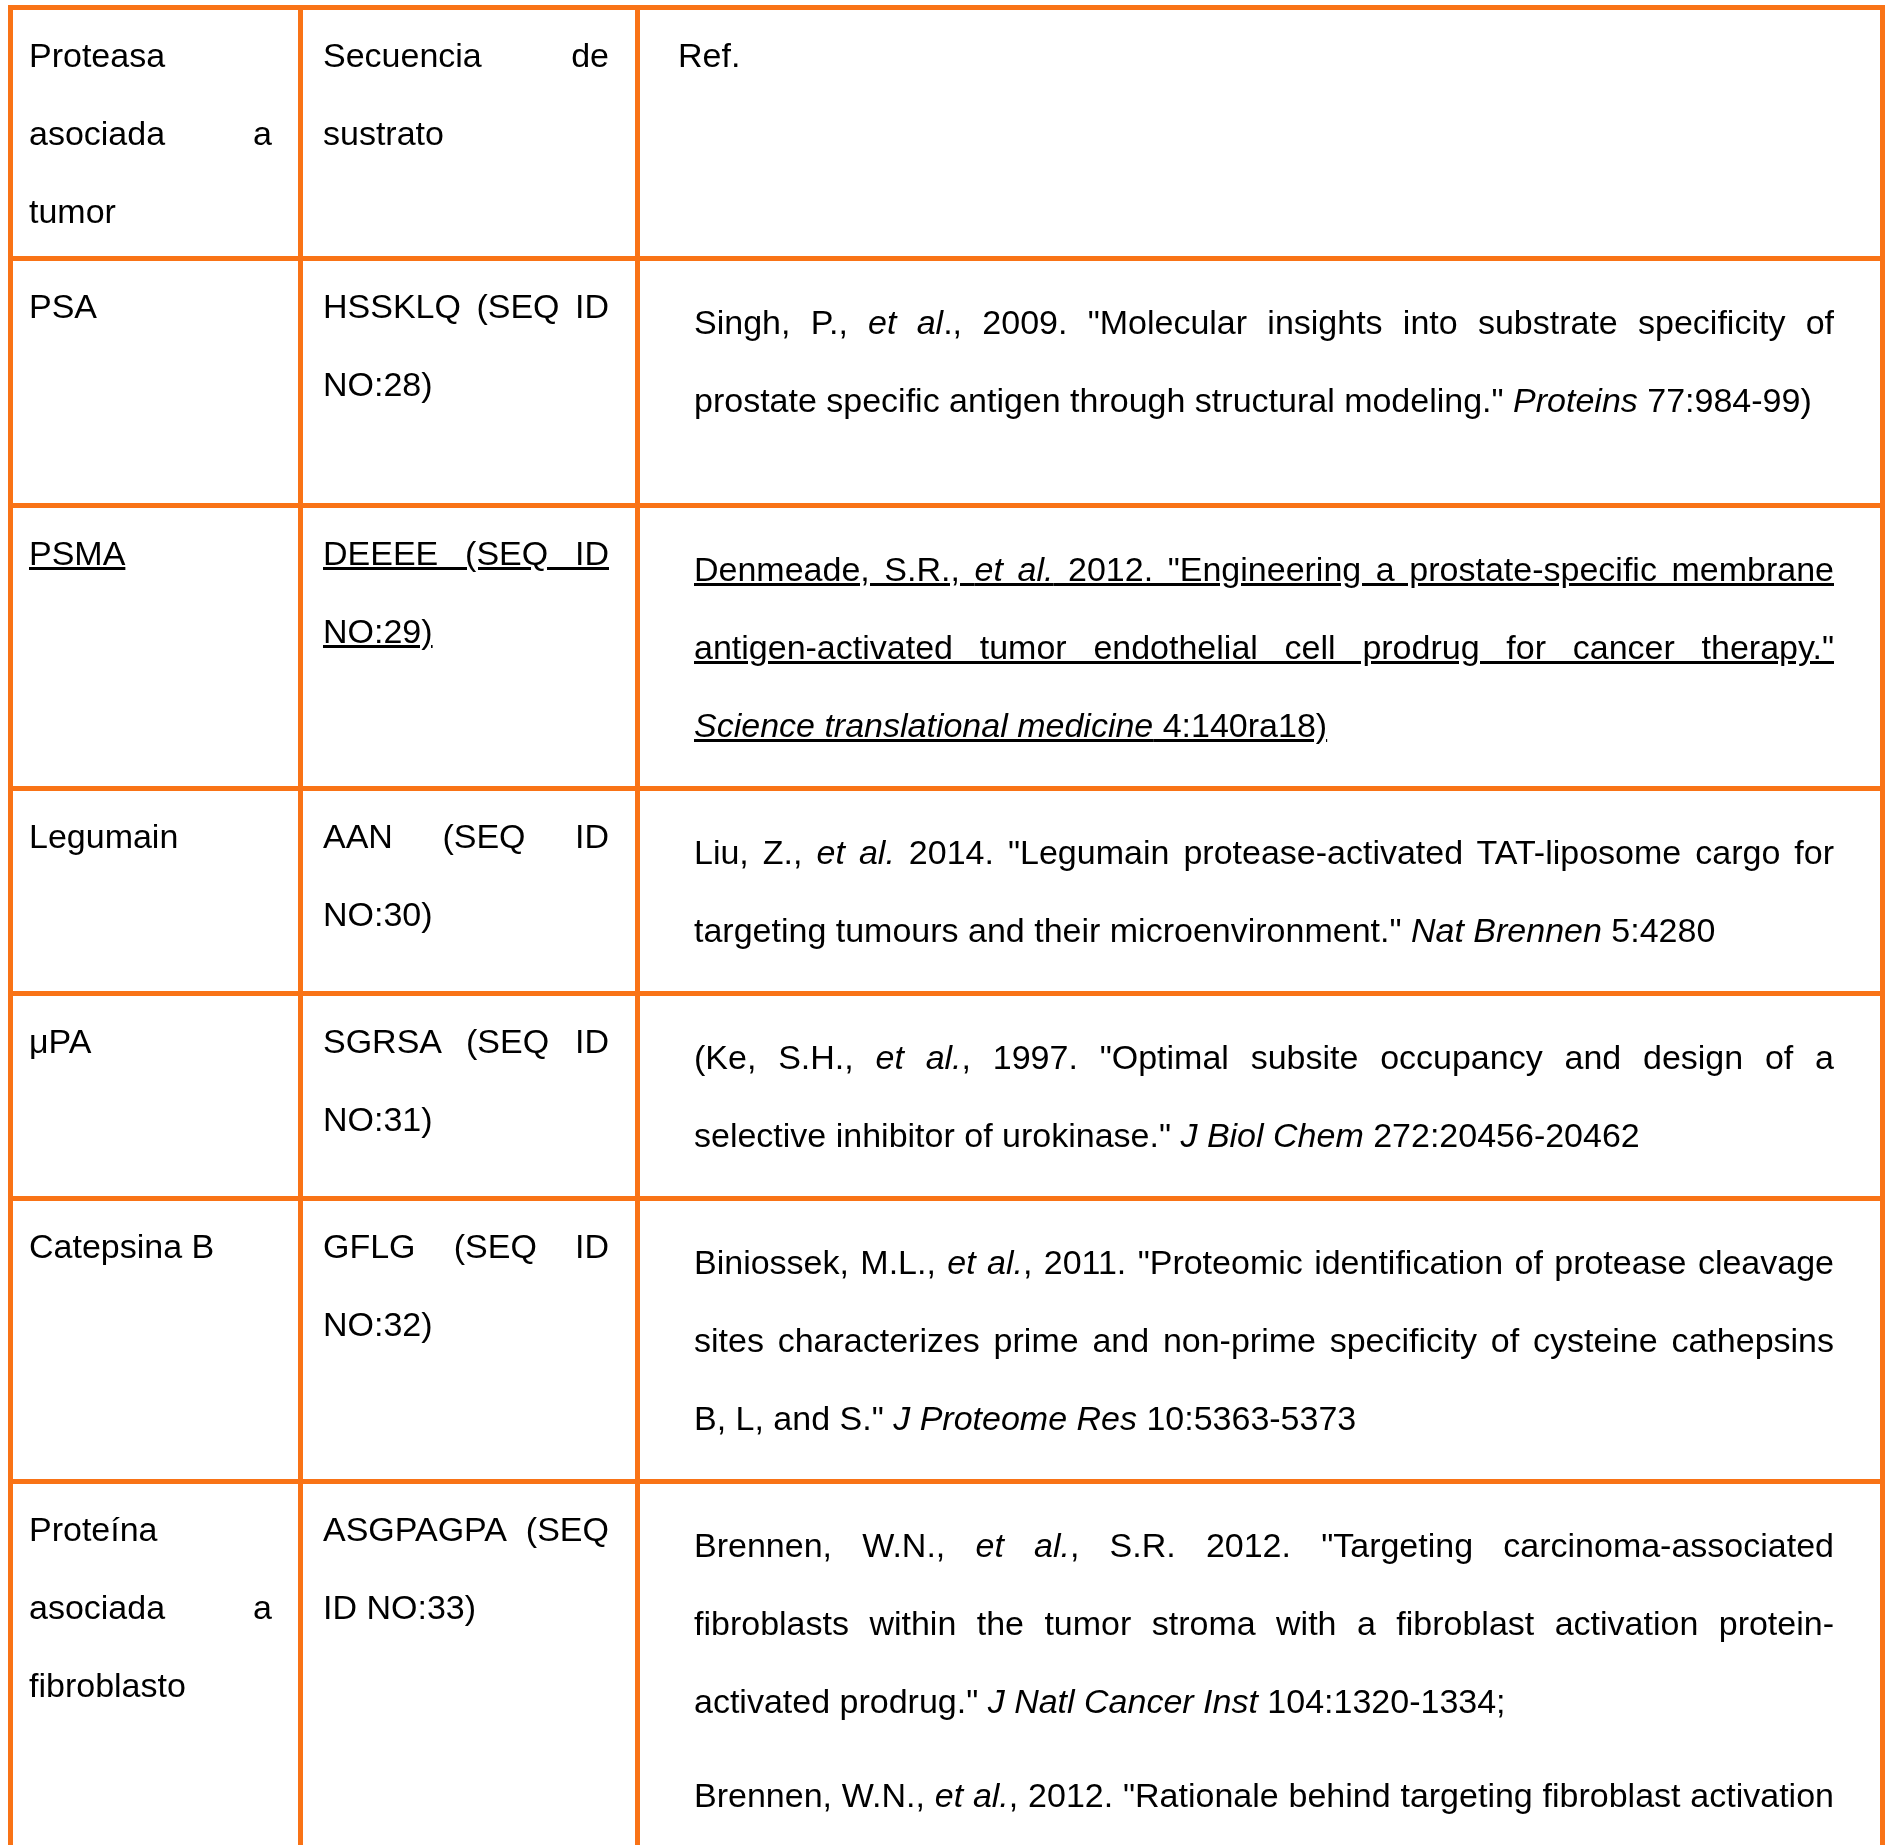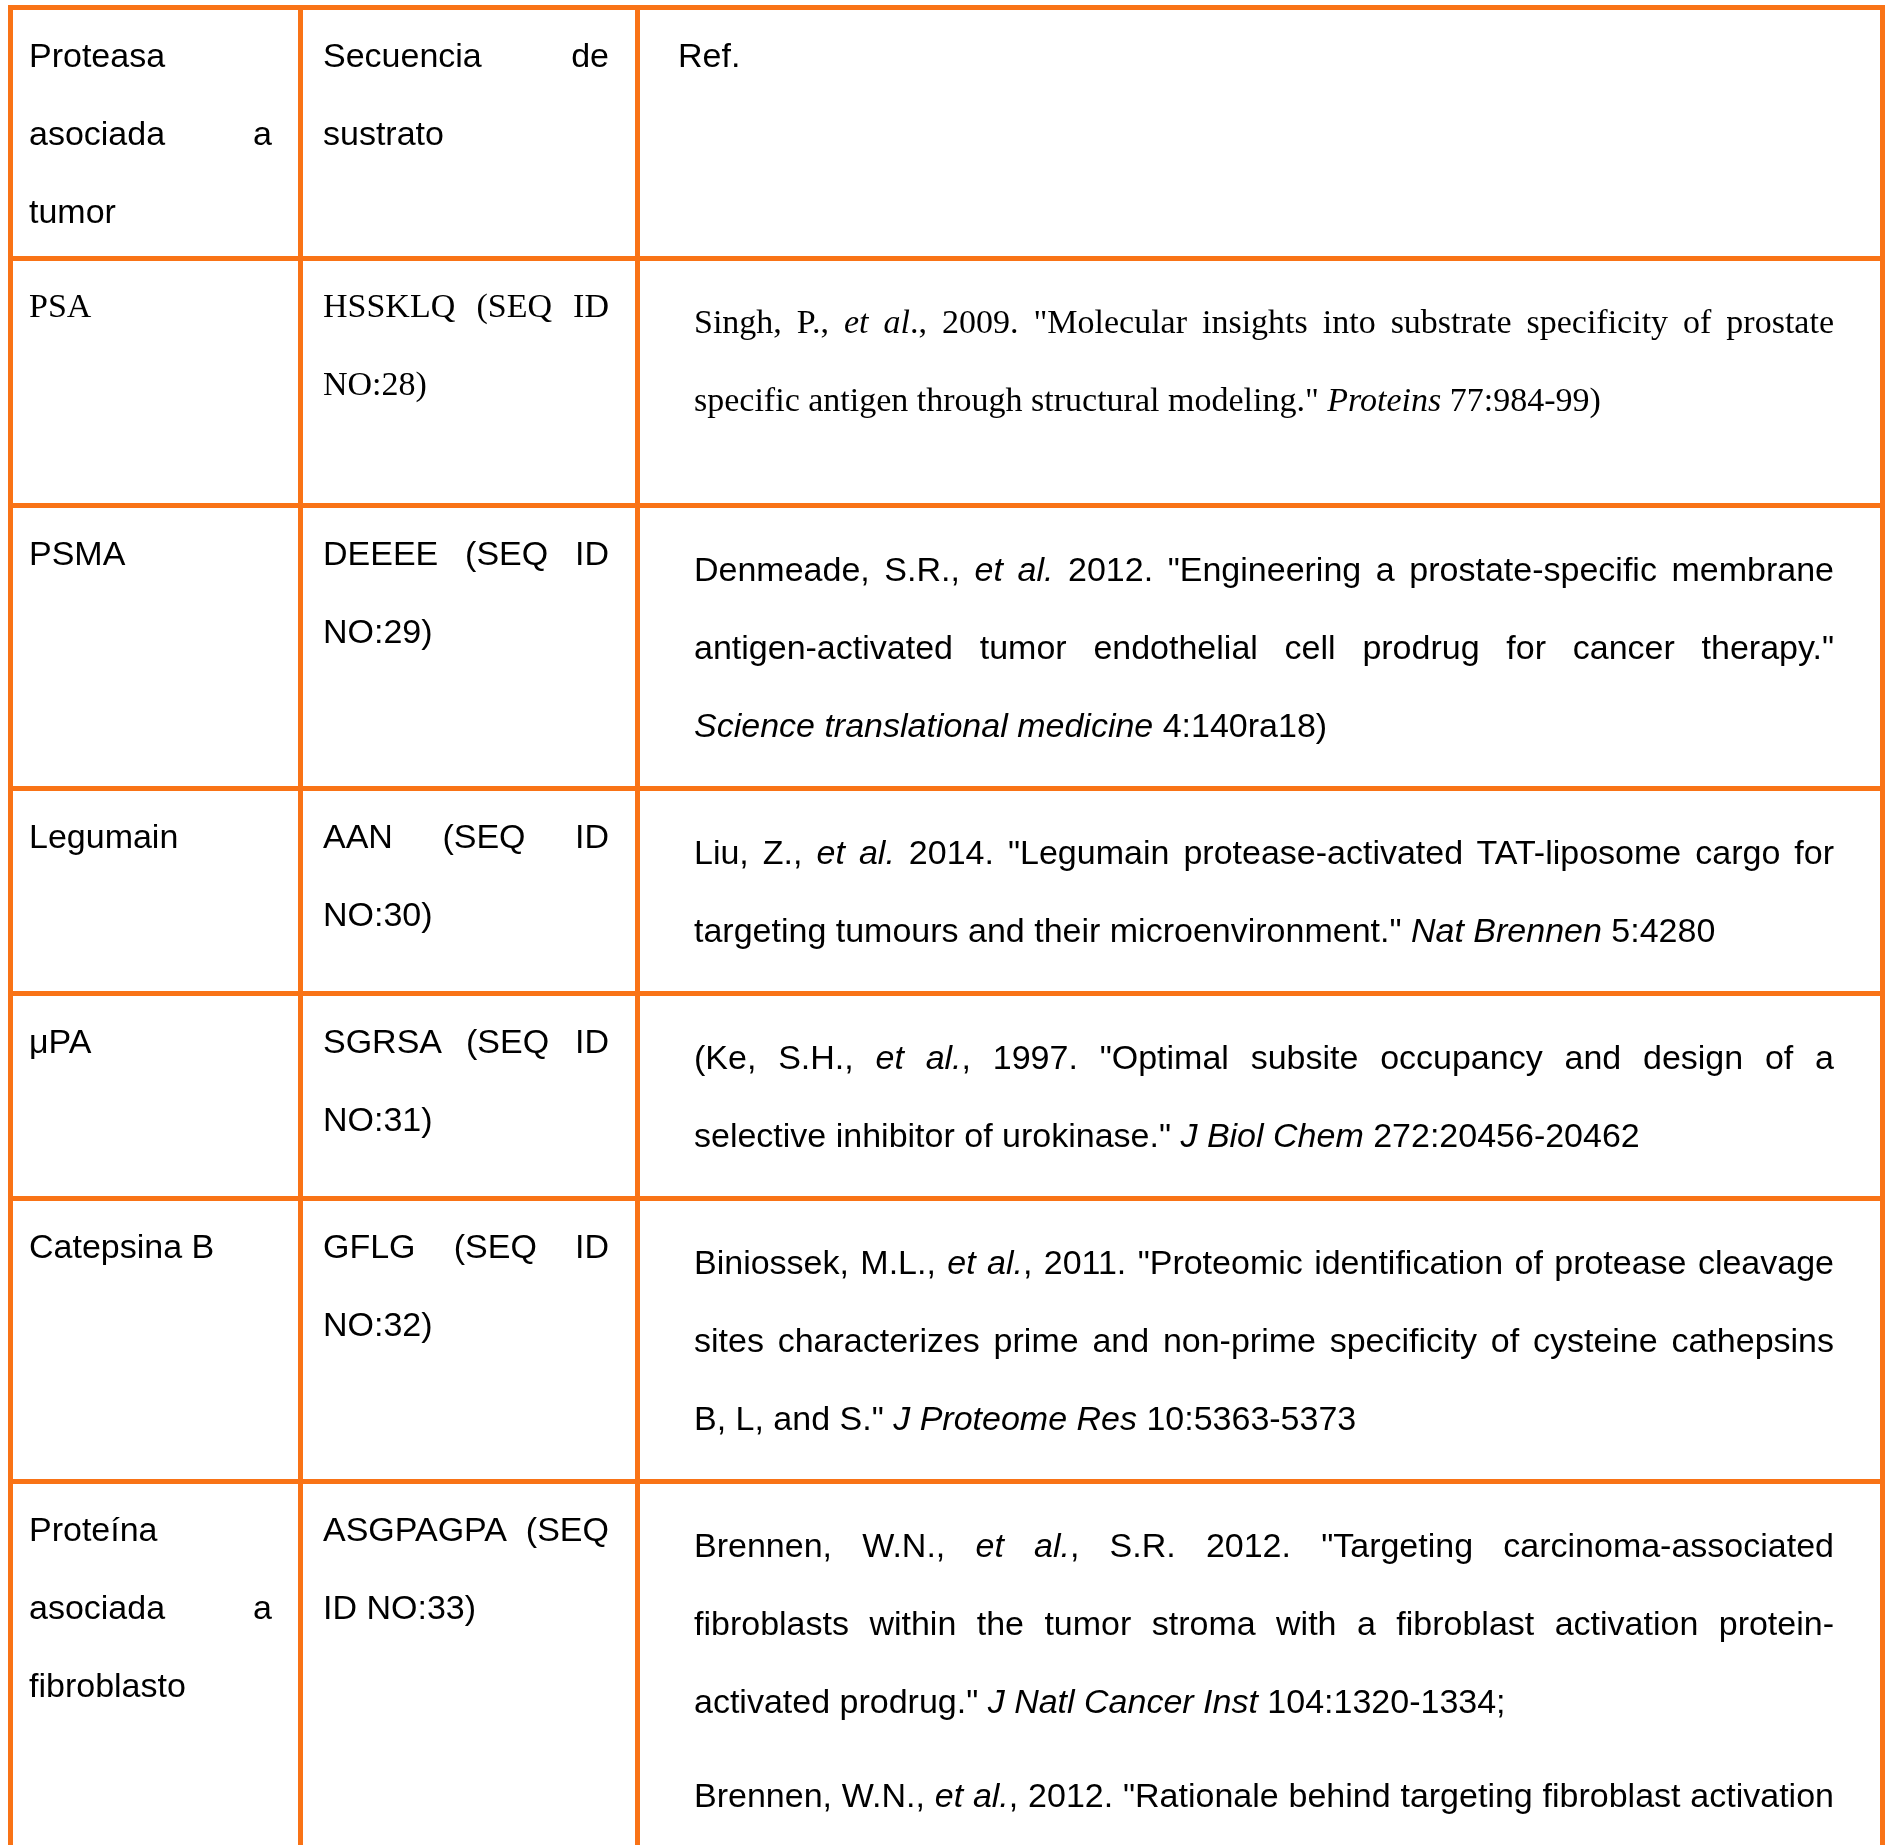--- a/index.html
+++ b/index.html
@@ -29,22 +29,22 @@
     text-align: justify;
     font-weight: normal;
     font-size: 34px;
     line-height: 78px;
     padding: 6px 26px 6px 20px;
     overflow: hidden;
   }
   th.col-protease, td.col-protease { padding-left: 16px; }
   th.col-ref, td.col-ref { padding-right: 30px; padding-left: 38px; }
   thead tr { height: 243px; }
-  tbody tr:nth-child(1) { height: 247px; font-family: Liberation Serif, serif; }
-  tbody tr:nth-child(2) { height: 252px; }
+  tbody tr:nth-child(1) { height: 247px; }
+  tbody tr:nth-child(2) { height: 252px; text-decoration: underline; }
   tbody tr:nth-child(3) { height: 178px; }
   tbody tr:nth-child(4) { height: 177px; }
   tbody tr:nth-child(5) { height: 243px; }
   tbody tr:nth-child(6) { height: 495px; }
   td p { margin: 16px; }
 </style>
 </head>
 <body>
 
 <table class="protease-table">

